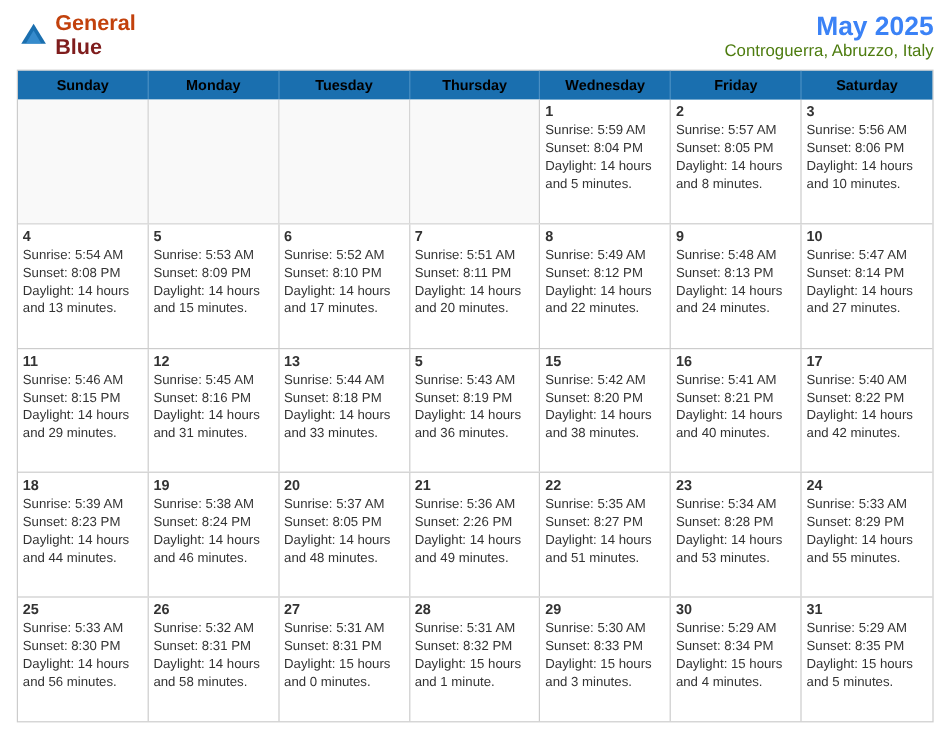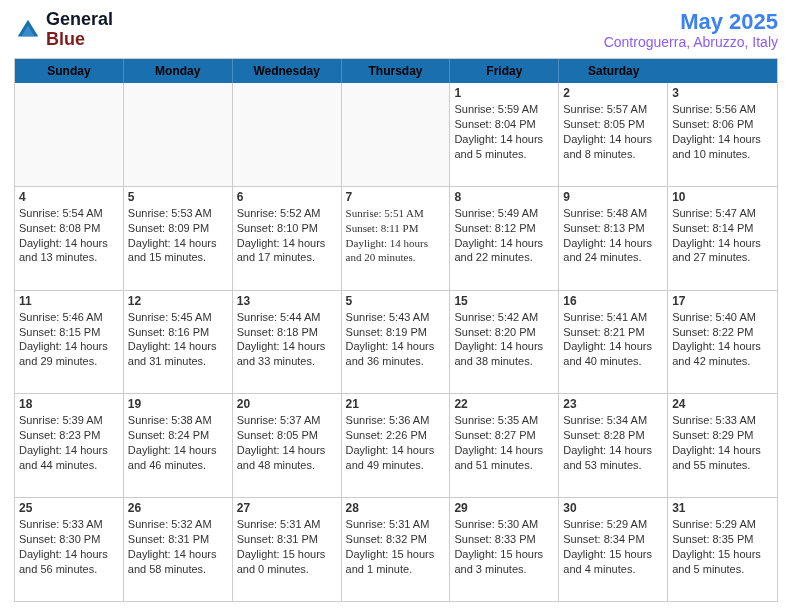--- a/index.html
+++ b/index.html
@@ -26,38 +26,38 @@
     .logo {
       display: flex;
       align-items: center;
       gap: 4px;
     }
     .logo-text {
       font-size: 18px;
       font-weight: bold;
       line-height: 1.1;
     }
-    .logo-general { color: #0f172a; }
+    .logo-general { color: #c2410c; }
     .logo-blue { color: #7f1d1d; }
     .logo-icon {
       width: 28px;
       height: 28px;
     }
     .title-block {
       text-align: right;
     }
     .month-title {
       font-size: 22px;
       font-weight: bold;
       color: #3b82f6;
       line-height: 1.1;
     }
     .location {
       font-size: 14px;
-      color: #8b5cf6;
+      color: #4d7c0f;
     }
     .calendar {
       flex: 1;
       display: flex;
       flex-direction: column;
       border: 1px solid #ccc;
     }
     .cal-header-row {
       display: grid;
       grid-template-columns: repeat(7, 1fr);
@@ -124,22 +124,23 @@
     <div class="title-block">
       <div class="month-title">May 2025</div>
       <div class="location">Controguerra, Abruzzo, Italy</div>
     </div>
   </div>
 
   <div class="calendar">
     <div class="cal-header-row">
     <div class="cal-header-cell">Sunday</div>
         <div class="cal-header-cell">Monday</div>
+        <div class="cal-header-cell">Tuesday</div>
+        <div class="cal-header-cell">Thursday</div>
         <div class="cal-header-cell">Wednesday</div>
-        <div class="cal-header-cell">Thursday</div>
         <div class="cal-header-cell">Friday</div>
         <div class="cal-header-cell">Saturday</div>
       </div>
     <div class="cal-body">
     <div class="cal-row">
           <div class="cal-cell empty"></div>
           <div class="cal-cell empty"></div>
           <div class="cal-cell empty"></div>
           <div class="cal-cell empty"></div>
           <div class="cal-cell">
@@ -181,21 +182,21 @@
           </div>
           <div class="cal-cell">
             <div class="day-num">6</div>
             <div class="cell-info" style="white-space: pre-line;">Sunrise: 5:52 AM
 Sunset: 8:10 PM
 Daylight: 14 hours
 and 17 minutes.</div>
           </div>
           <div class="cal-cell">
             <div class="day-num">7</div>
-            <div class="cell-info" style="white-space: pre-line; font-family: Liberation Serif, serif;">Sunrise: 5:51 AM
+            <div class="cell-info" style="white-space: pre-line;">Sunrise: 5:51 AM
 Sunset: 8:11 PM
 Daylight: 14 hours
 and 20 minutes.</div>
           </div>
           <div class="cal-cell">
             <div class="day-num">8</div>
             <div class="cell-info" style="white-space: pre-line;">Sunrise: 5:49 AM
 Sunset: 8:12 PM
 Daylight: 14 hours
 and 22 minutes.</div>

